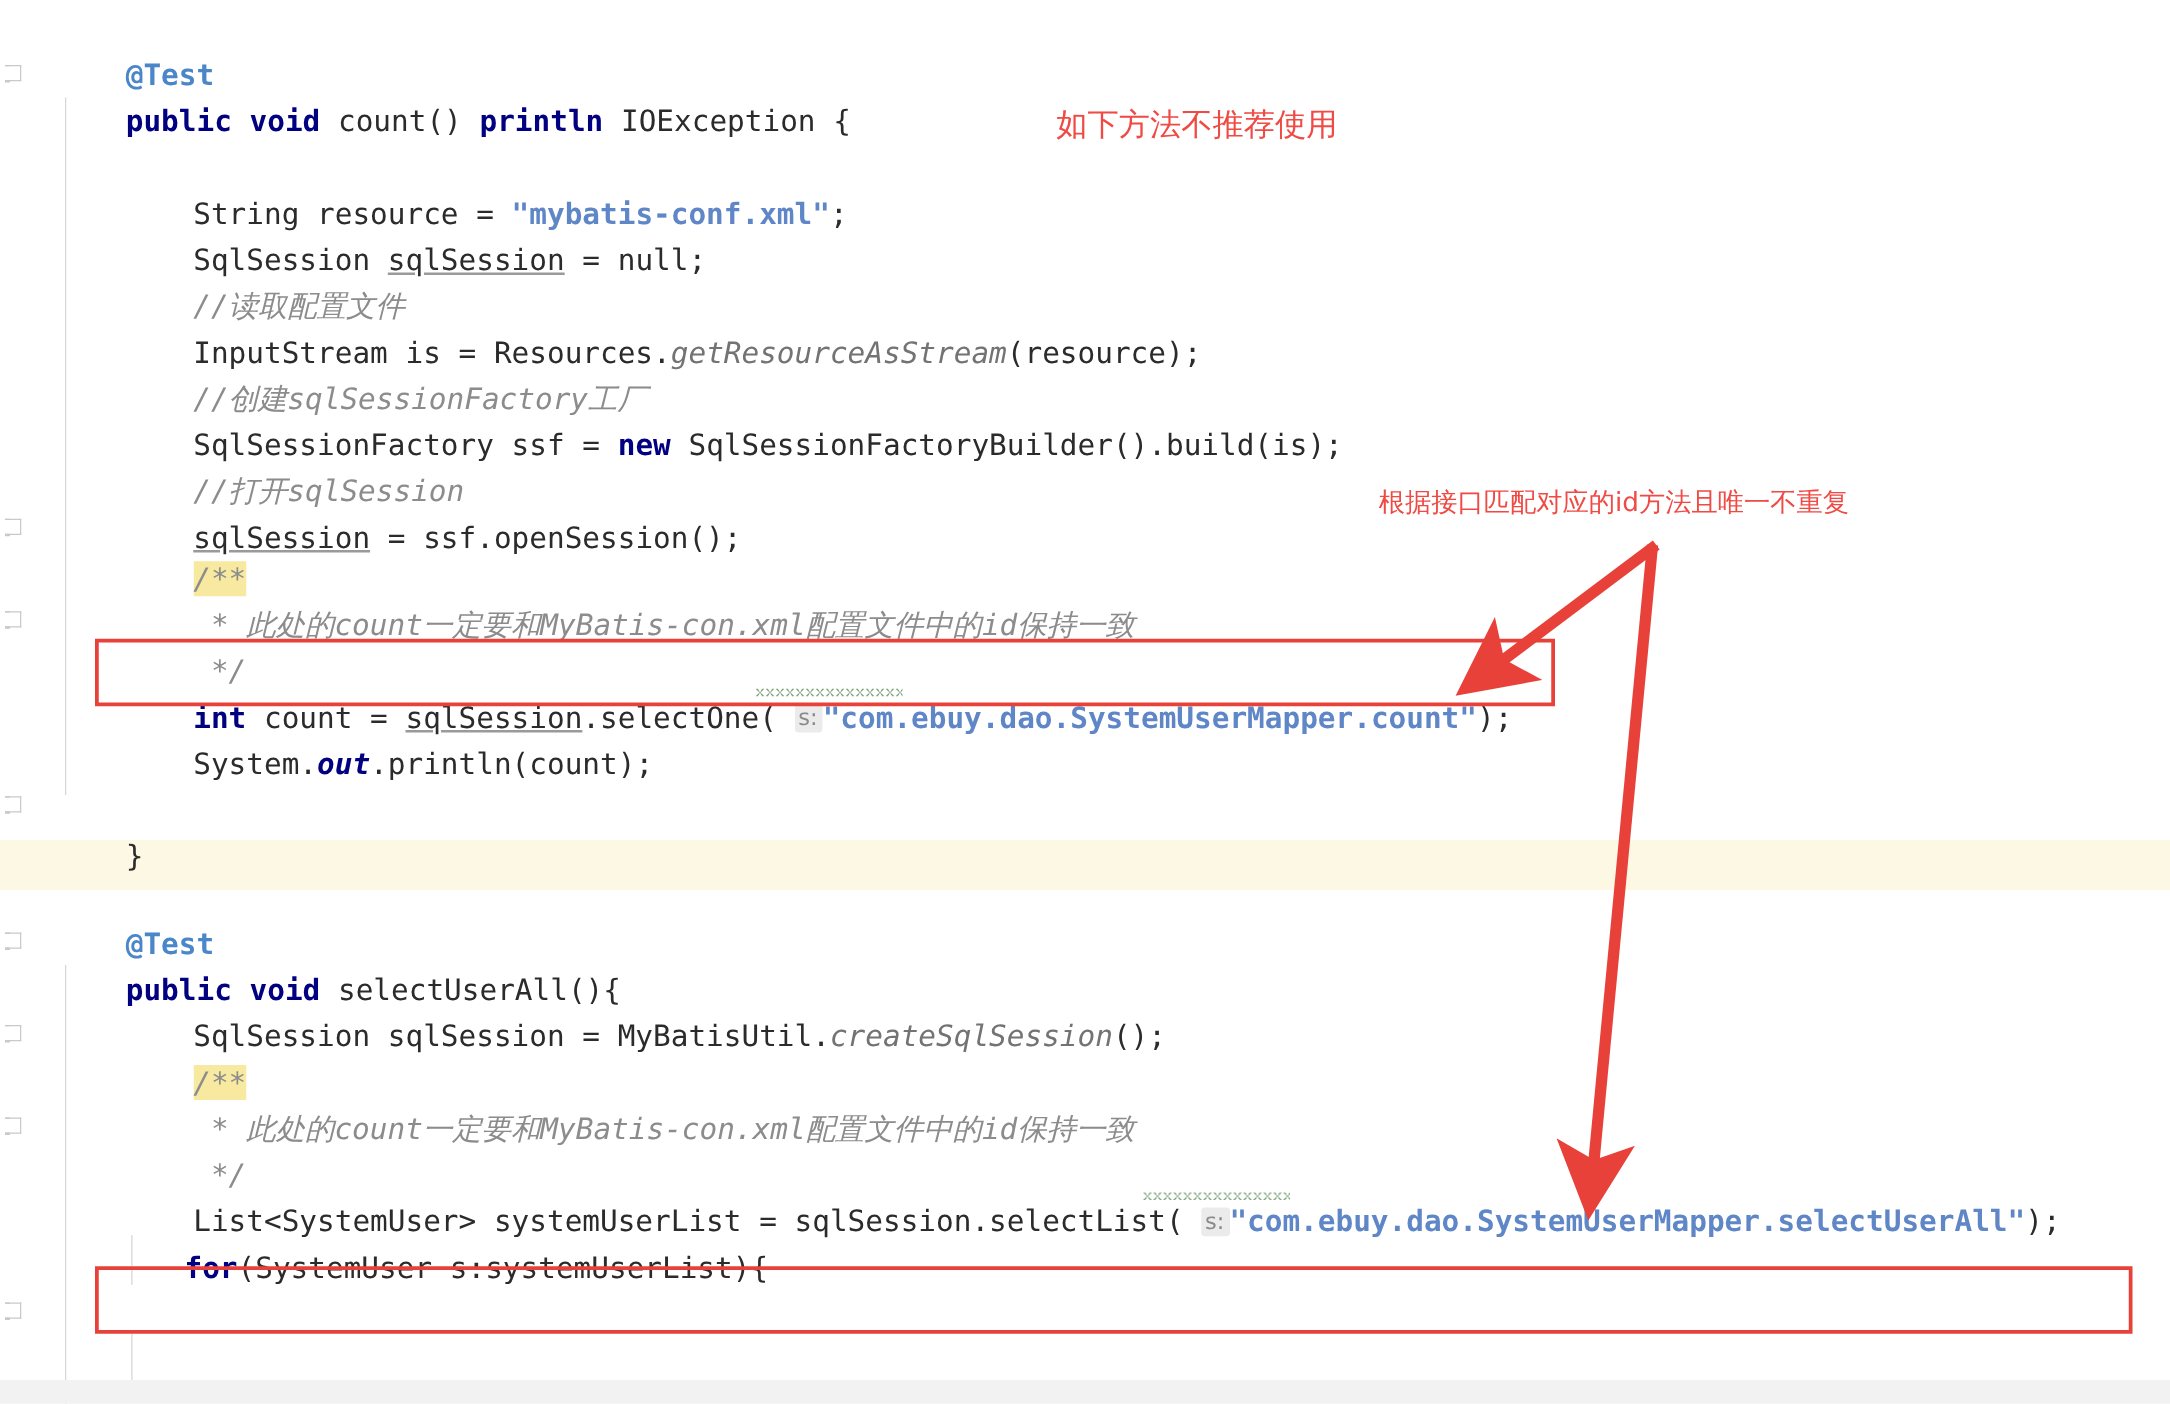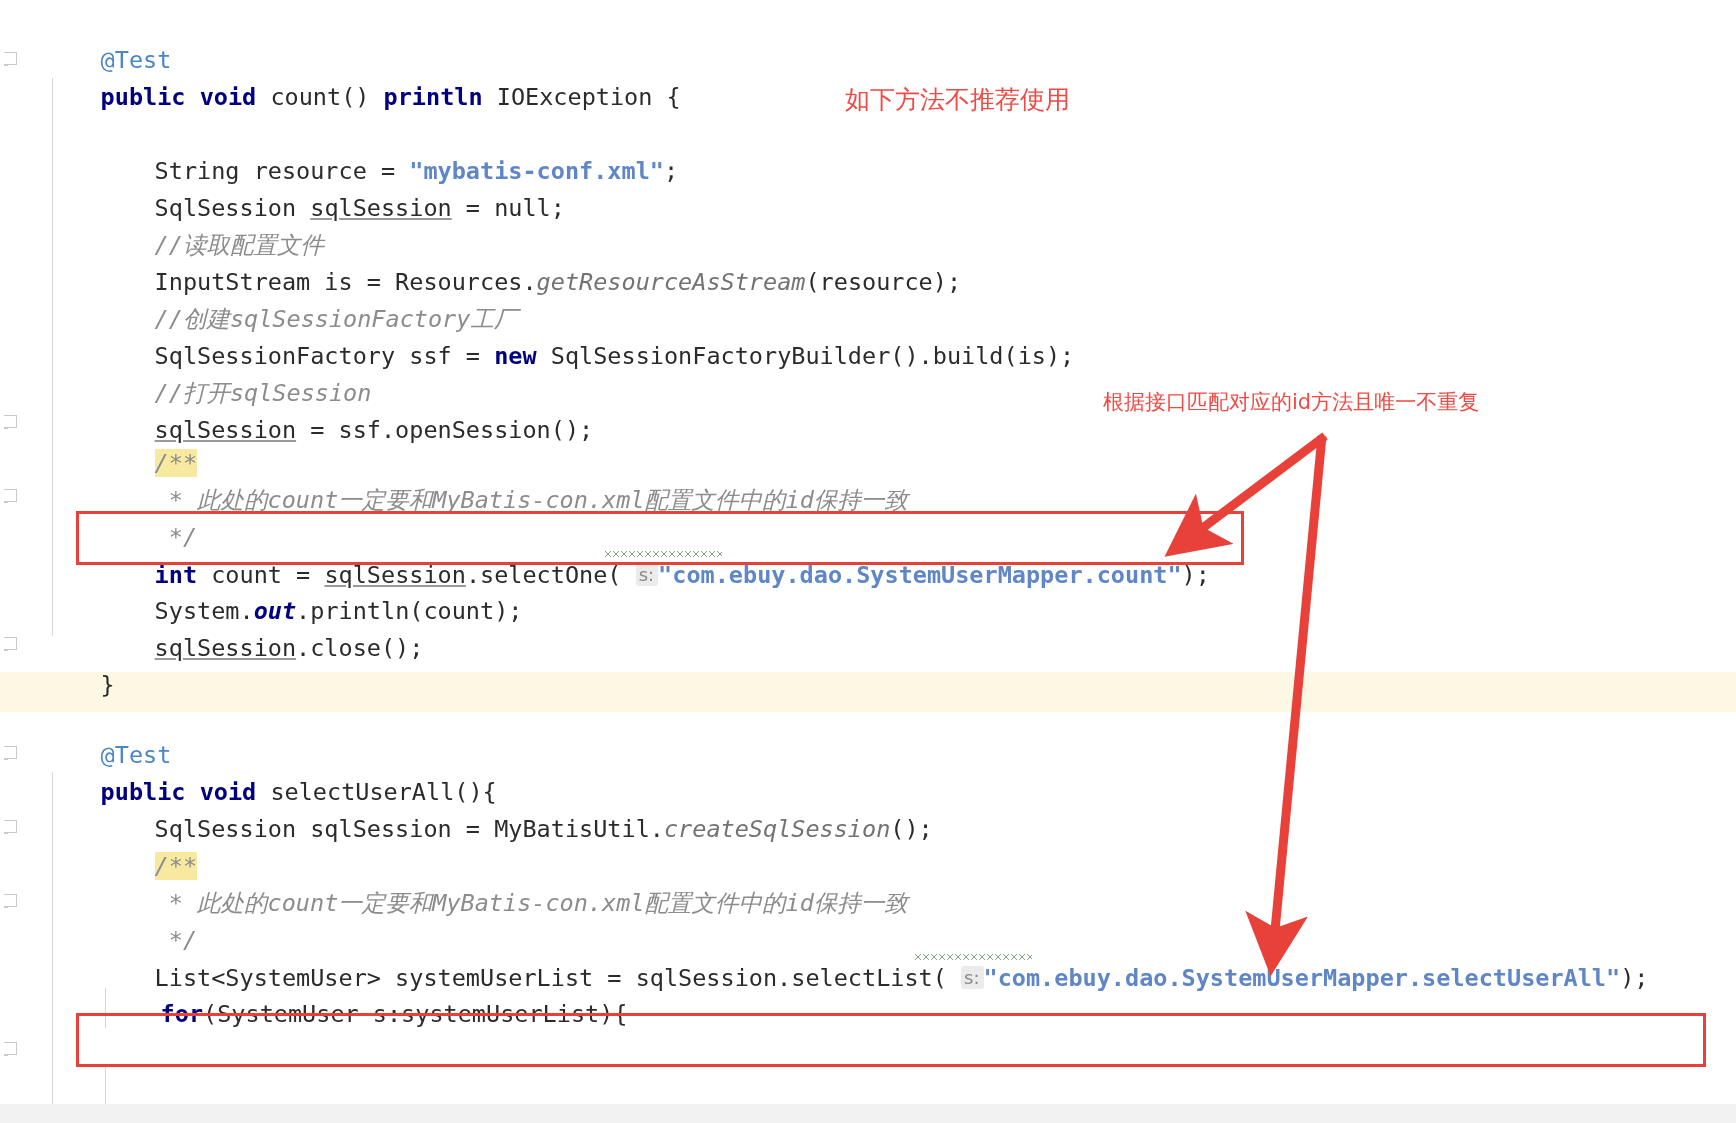--- a/index.html
+++ b/index.html
@@ -71,21 +71,21 @@
     left: 0;
     white-space: pre;
     font-family: "DejaVu Sans Mono", "Liberation Mono", monospace;
     font-size: 23.5px;
     line-height: 37px;
     color: #2b2b2b;
     letter-spacing: 0px;
   }
 
   .kw        { color: #000080; font-weight: bold; }
-  .annot     { color: #4a86c8; font-weight: normal; }
+  .annot     { color: #4a86c8; font-weight: bold; }
   .str       { color: #5f86c6; font-weight: bold; }
   .cmt       { color: #8c8c8c; font-style: italic; }
   .cmt-hl    { color: #8c8c8c; font-style: italic; background: #f7e9a0; }
   .ital      { color: #737373; font-style: italic; }
   .under     { text-decoration: underline; text-decoration-color: #9a9a9a; }
   .plain     { color: #2b2b2b; }
 
   
   .param-hint {
     background: #ebebeb;
@@ -220,23 +220,20 @@
 
   <div class="code-line" style="top:519px; left:98px;">
     <span class="kw">int</span><span class="plain"> count = </span><span class="plain under">sqlSession</span><span class="plain">.selectOne( </span><span class="param-hint">s:</span><span class="str">"com.ebuy.dao.SystemUserMapper.count"</span><span class="plain">);</span>
   </div>
   <div class="squiggle" style="left:604px; top:551px; width:118px;"></div>
 
   <div class="code-line" style="top:556px; left:98px;">
     <span class="plain">System.</span><span class="kw" style="font-style:italic">out</span><span class="plain">.println(count);</span>
   </div>
 
-  <div class="code-line" style="top:593px; left:98px;">
-    <span class="plain under">sqlSession</span><span class="plain">.close();</span>
-  </div>
 
   <div class="code-line" style="top:630px; left:44px;">
     <span class="plain">}</span>
   </div>
 
   <div class="code-line" style="top:700px; left:44px;">
     <span class="annot">@Test</span>
   </div>
 
   <div class="code-line" style="top:737px; left:44px;">
@@ -257,21 +254,21 @@
 
   <div class="code-line" style="top:885px; left:98px;">
     <span class="cmt"> */</span>
   </div>
 
   <div class="code-line" style="top:922px; left:98px;">
     <span class="plain">List&lt;SystemUser&gt; systemUserList = sqlSession.selectList( </span><span class="param-hint">s:</span><span class="str">"com.ebuy.dao.SystemUserMapper.selectUserAll"</span><span class="plain">);</span>
   </div>
   <div class="squiggle" style="left:914px; top:954px; width:118px;"></div>
 
-  <div class="code-line" style="top:959px; left:104px;">
+  <div class="code-line" style="top:959px; left:91px;">
     <span class="kw">for</span><span class="plain">(SystemUser s:systemUserList){</span>
   </div>
 
   <div class="bottom-strip" style="top:1104px; height:19px;"></div>
 
   <div class="red-box" style="left:76px; top:511px; width:1168px; height:54px;"></div>
 
   <div class="red-box" style="left:76px; top:1013px; width:1630px; height:54px;"></div>
 
   <div class="red-note" style="left:845px; top:83px; font-size:25px;">如下方法不推荐使用</div>

